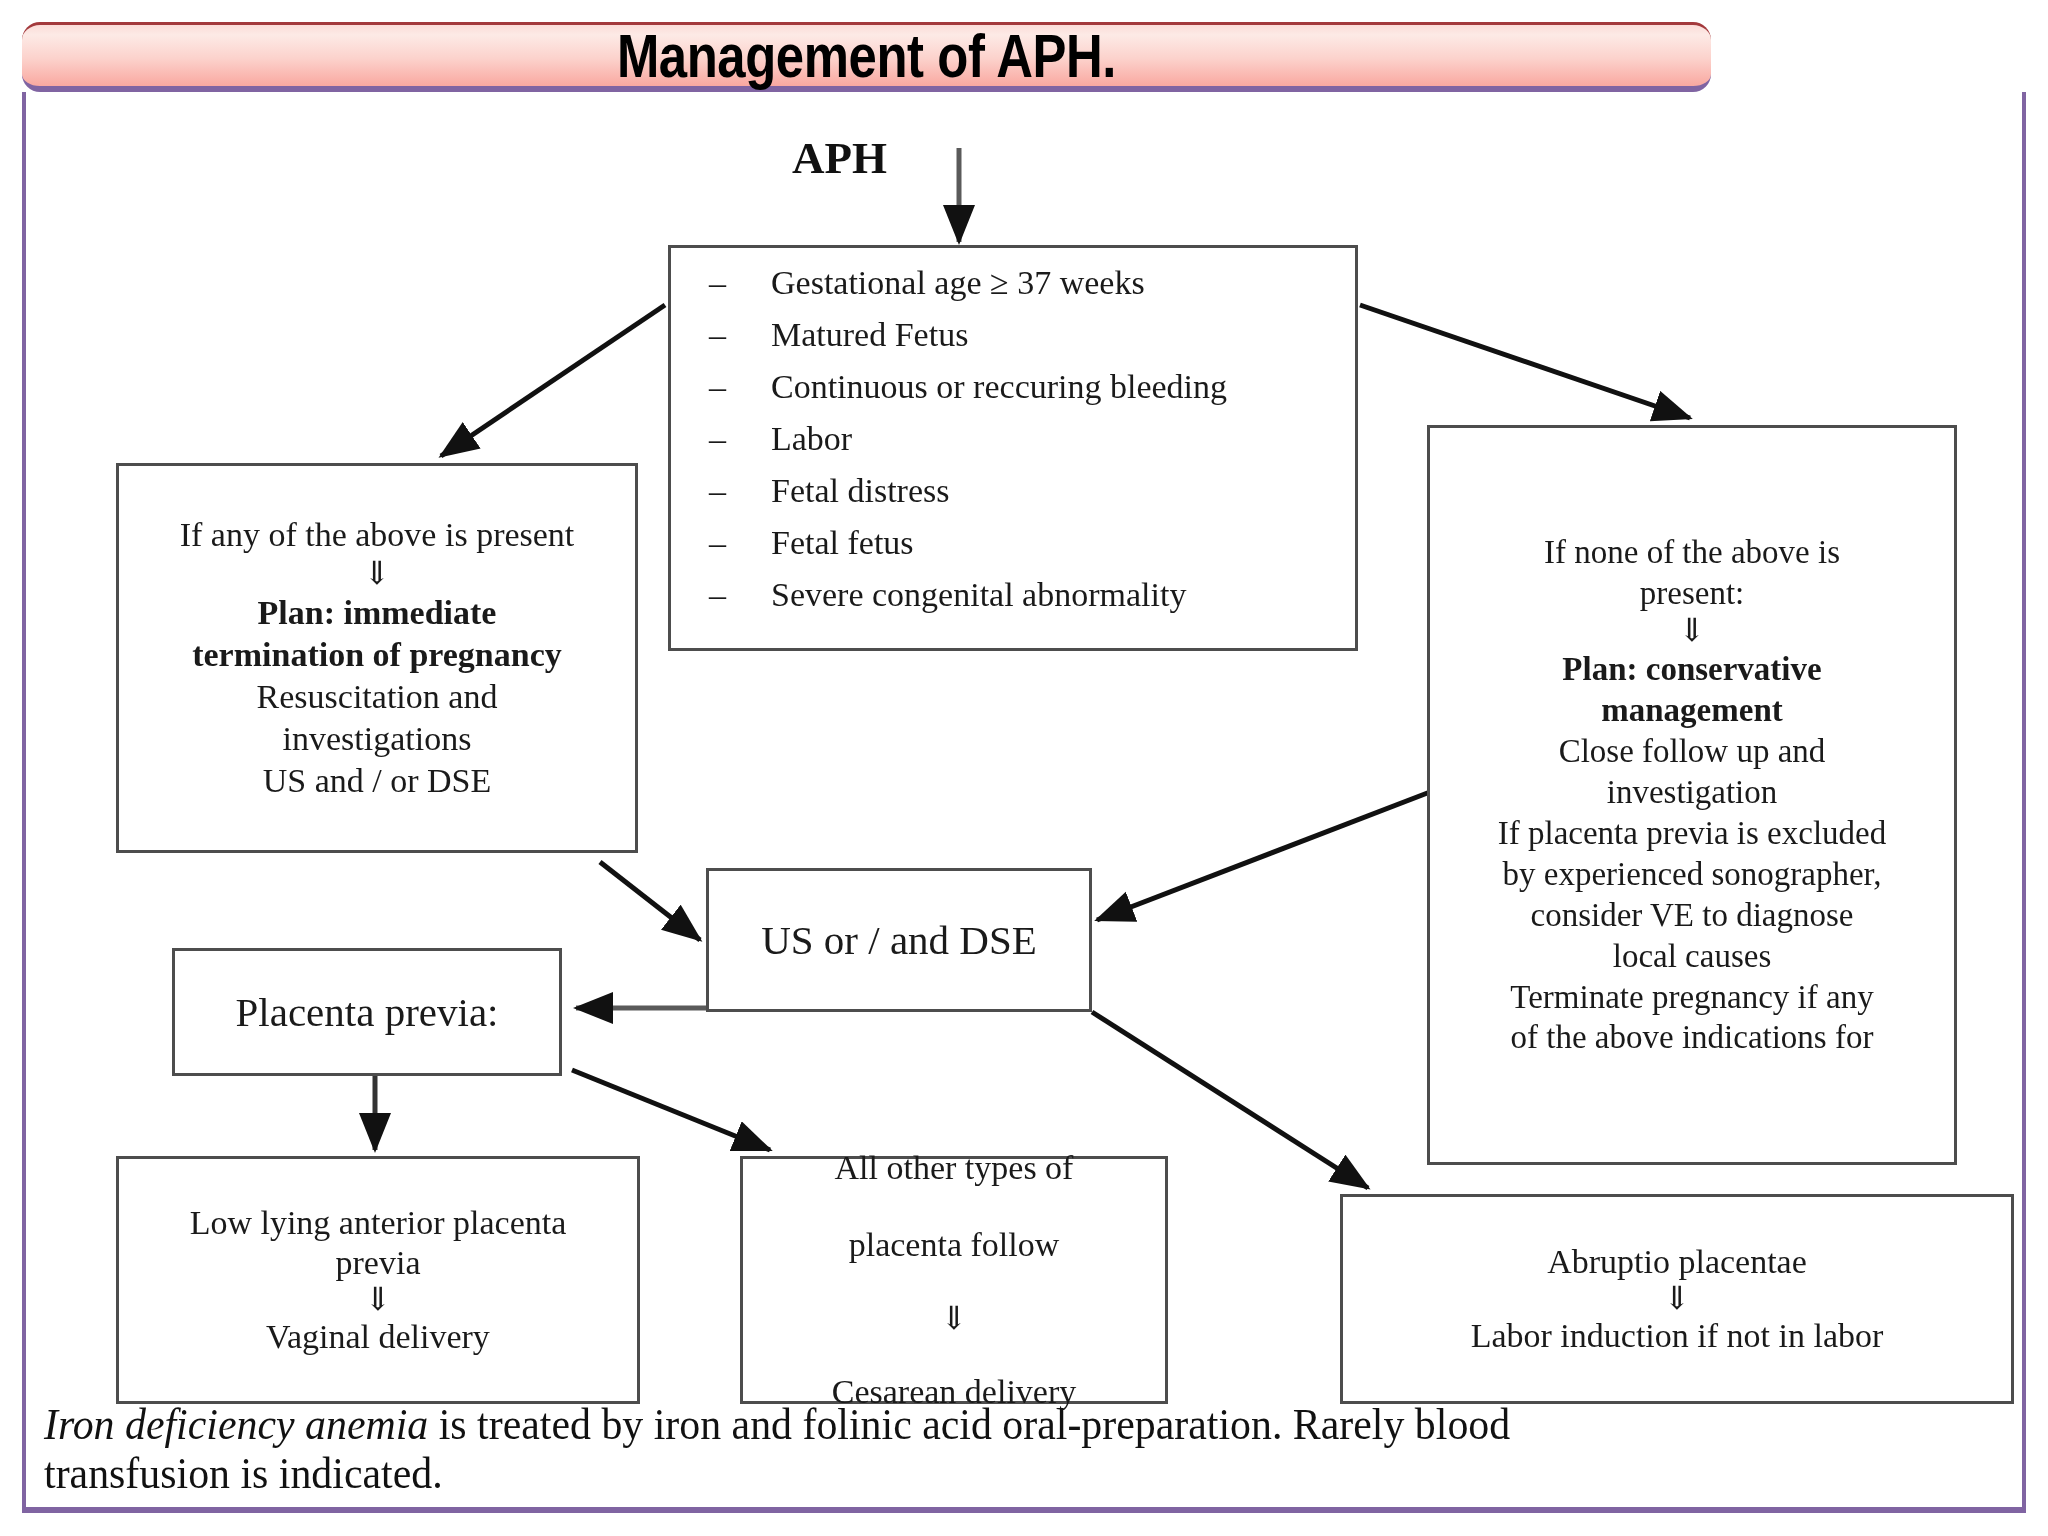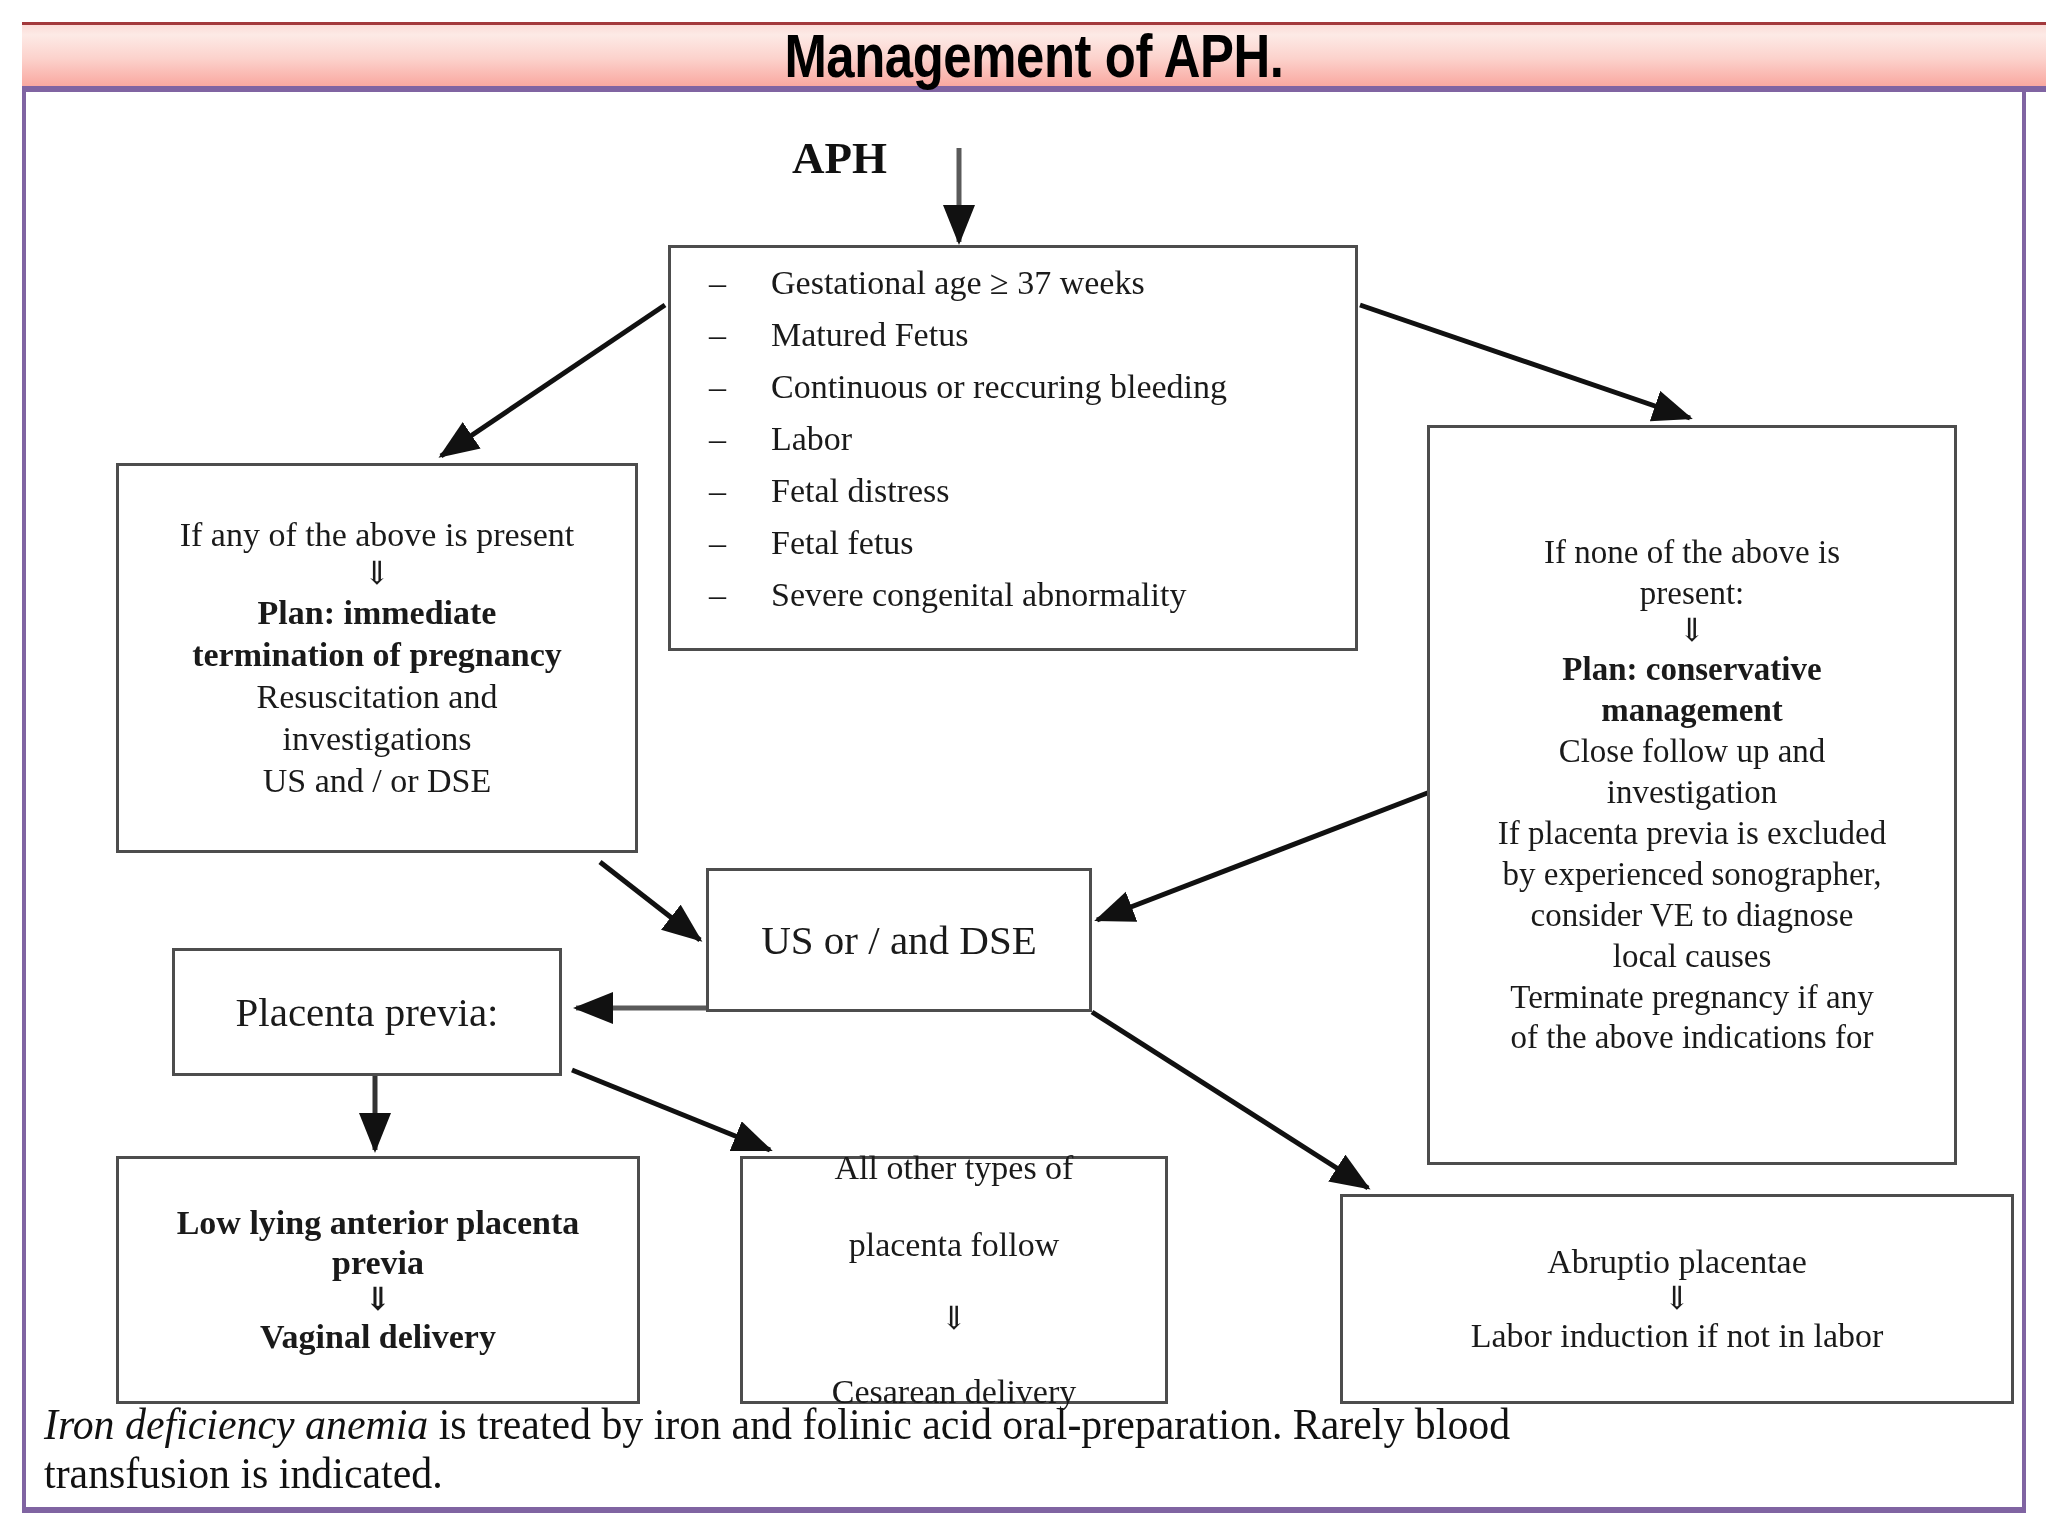--- a/index.html
+++ b/index.html
@@ -14,26 +14,27 @@
     background: #ffffff;
     font-family: "Liberation Serif", "DejaVu Serif", serif;
     overflow: hidden;
   }
 
   
   #title-banner {
     position: absolute;
     left: 22px;
     top: 22px;
-    width: 2024px;
+    width: 1689px;
     height: 70px;
     background: linear-gradient(to bottom, #fbdcd8 0%, #fdeae6 16%, #fcd2cc 55%, #f9a8a0 100%);
     border-top: 3px solid #a3393c;
     border-bottom: 6px solid #8064a2;
     box-sizing: border-box;
+    border-radius: 18px;
   }
   #title-text {
     position: absolute;
     left: 0;
     top: 0;
     width: 100%;
     height: 100%;
     display: flex;
     align-items: center;
     justify-content: center;
@@ -122,21 +123,20 @@
   }
 
   #node-previa {
     left: 172px; top: 948px; width: 390px; height: 128px;
     font-size: 41px;
   }
 
   #node-lowlying {
     left: 116px; top: 1156px; width: 524px; height: 248px;
     font-size: 34px;
-    font-weight: bold;
   }
 
   #node-allother {
     left: 740px; top: 1156px; width: 428px; height: 248px;
     font-size: 34px;
     gap: 37px;
   }
 
   #node-abruptio {
     left: 1340px; top: 1194px; width: 674px; height: 210px;

